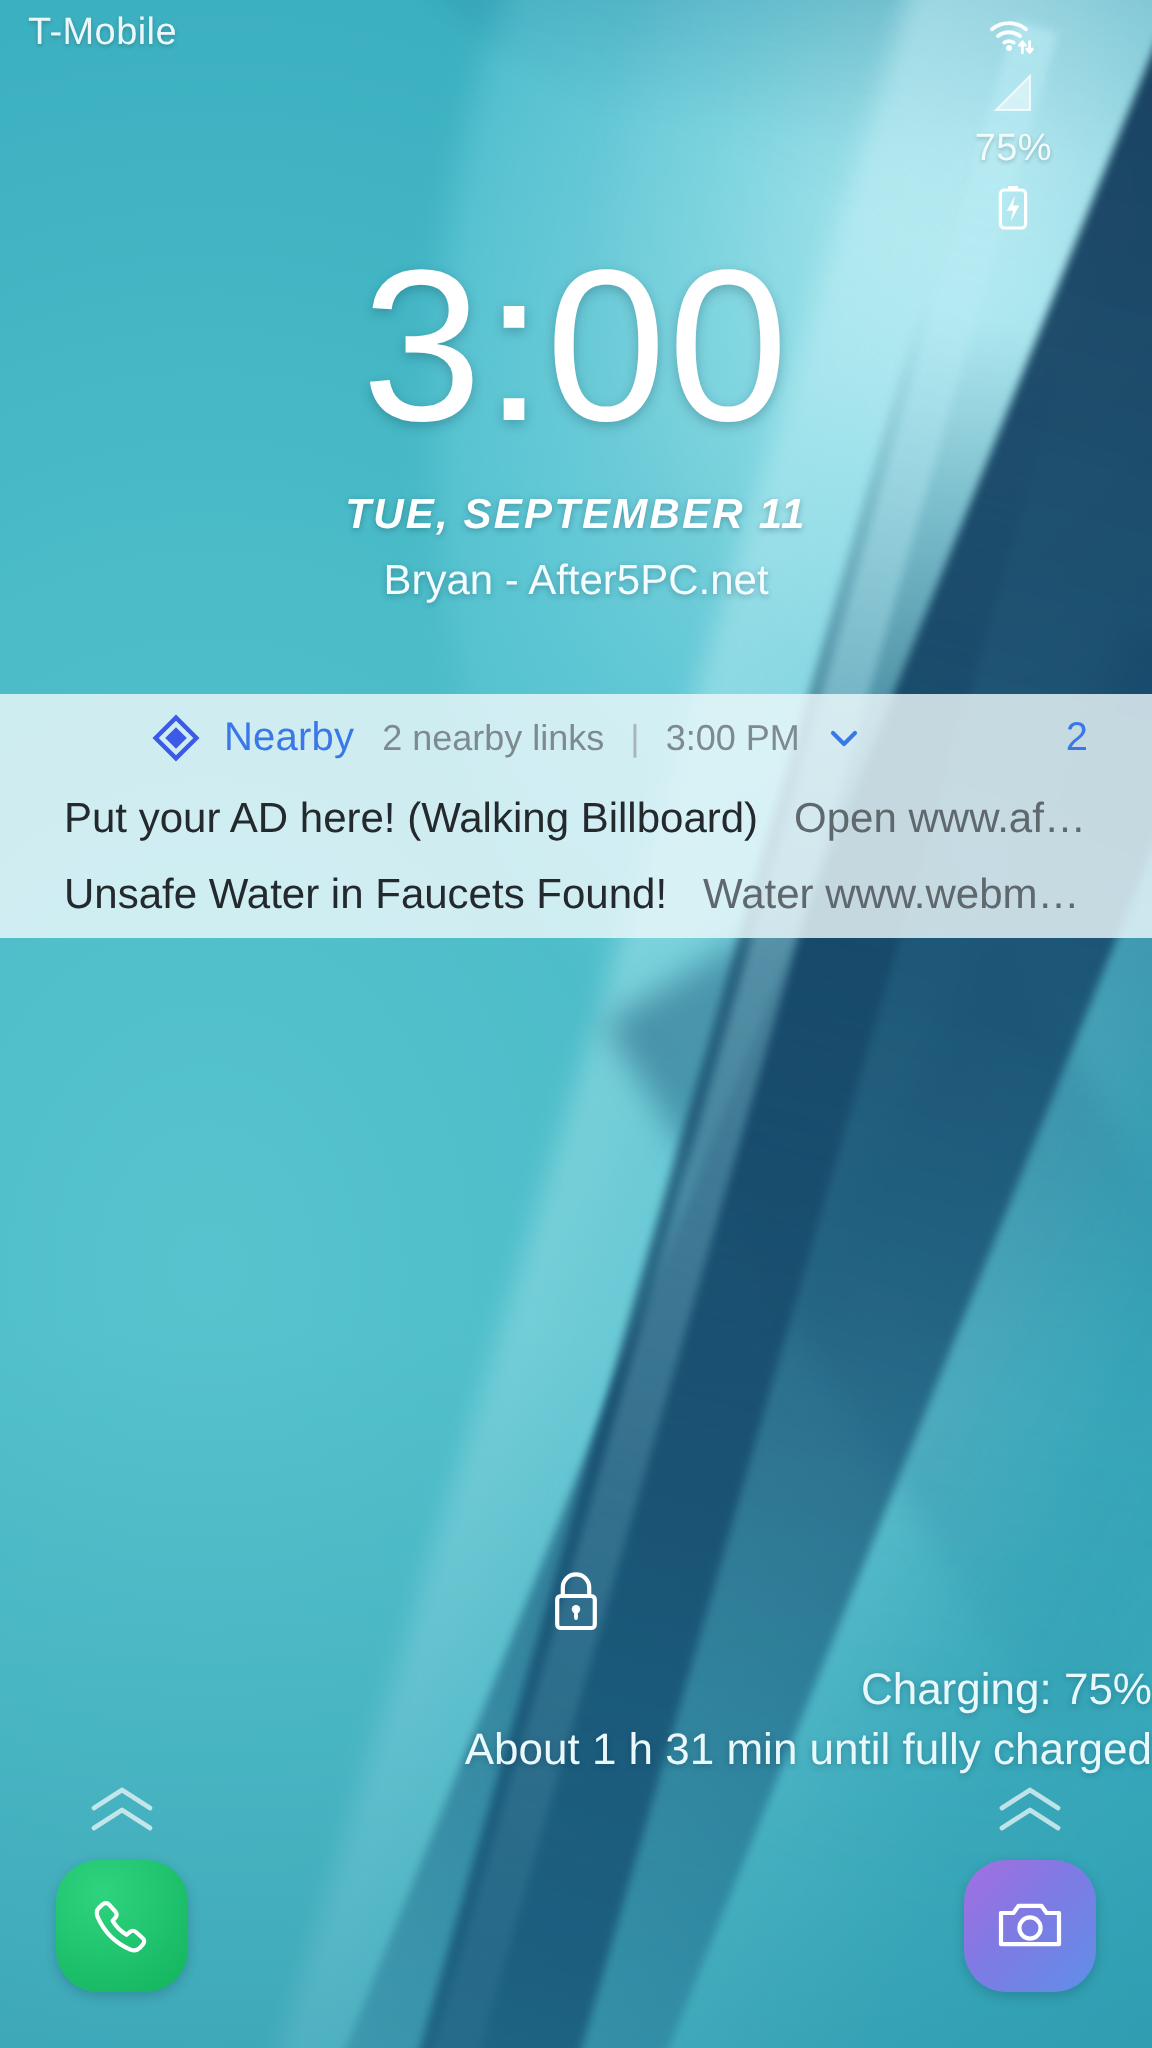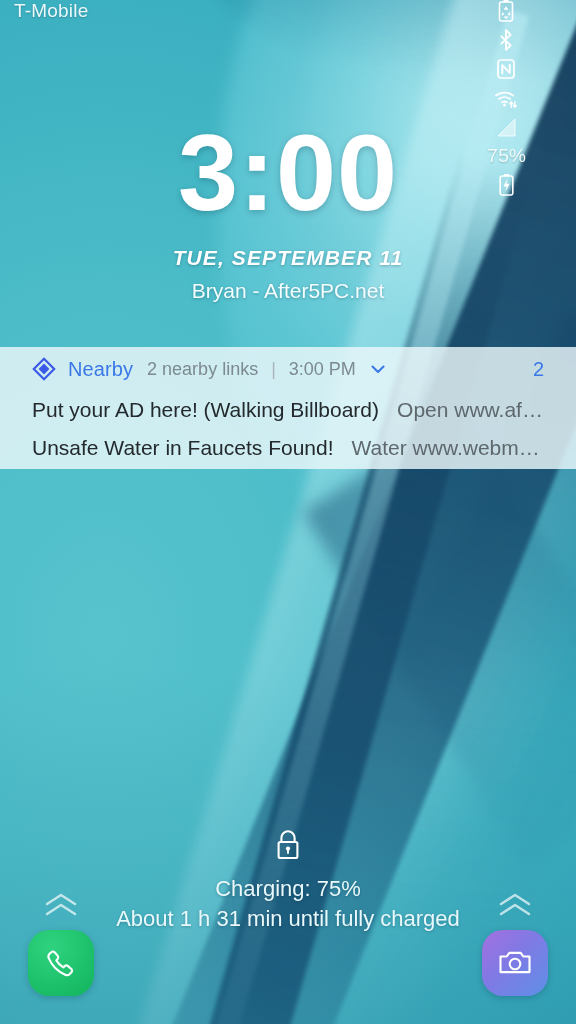--- a/index.html
+++ b/index.html
@@ -109,41 +109,41 @@
   }
   
   .wp-bottom{
     left:0; right:0; bottom:0; width:576px; height:360px;
     background:linear-gradient(180deg, rgba(20,90,120,0), rgba(24,110,140,.12) 60%, rgba(20,96,128,.20));
   }
 
   
   #statusbar{
     position:absolute; left:0; top:0; width:538px; height:34px;
-    display:flex; align-items:flex-start; justify-content:space-between;
+    display:flex; align-items:center; justify-content:space-between;
     padding:0 12px 0 14px; z-index:20;
   }
   #carrier{
     color:#eaf8fb; font-size:19px; letter-spacing:.2px;
     text-shadow:0 1px 2px rgba(0,0,0,.22);
   }
   #status-icons{ display:flex; align-items:center; gap:7px;flex-direction:column; }
   #status-icons svg{ display:block; }
   #batt-pct{
     color:#f0fbfd; font-size:19px; letter-spacing:.2px;
     text-shadow:0 1px 2px rgba(0,0,0,.22); margin-left:1px;
   }
 
   
   #clock-area{
     position:absolute; left:0; top:120px; width:576px;
     text-align:center; z-index:10;
   }
   #clock{
-    font-size:108px; line-height:.98; font-weight:700;
+    font-size:108px; line-height:.98; font-weight:400;
     color:#ffffff; letter-spacing:1px;
     text-shadow:0 2px 6px rgba(0,40,60,.25);
   }
   #date{
     margin-top:20px; font-size:21px; font-weight:bold;
     color:#ffffff; letter-spacing:1.1px;
     text-shadow:0 1px 3px rgba(0,40,60,.30);
     font-style:italic;
   }
   #owner{
@@ -152,21 +152,21 @@
   }
 
   
   #notif-panel{
     position:absolute; left:0; top:347px; width:576px; height:122px;
     background:rgba(236,248,250,.82);
     z-index:15;
   }
   #notif-header{
     height:44px; display:flex; align-items:center;
-    padding:0 16px 0 32px; gap:0;
+    padding:0 16px 0 32px; gap:0;margin-left:44px;
   }
   #nearby-icon{ width:24px; height:24px; flex:0 0 auto; }
   #nearby-label{
     color:#3b78e7; font-size:20px; margin-left:12px; letter-spacing:.1px;
   }
   #nearby-sub{
     color:#7d8a90; font-size:18px; margin-left:14px;
   }
   #nearby-sep{ color:#a9b5ba; font-size:18px; margin:0 13px; }
   #nearby-time{ color:#7d8a90; font-size:18px; }
@@ -180,22 +180,22 @@
   }
   .notif-title{
     color:#23292c; font-size:21px; white-space:nowrap;
   }
   .notif-sub{
     color:#5e686d; font-size:21px; margin-left:18px; white-space:nowrap;
   }
 
   
   #lock-area{
-    position:absolute; left:0; top:828px; width:576px;
-    text-align:center; z-index:10;
+    position:absolute; left:0; top:784px; width:576px;
+    text-align:right; z-index:10;
   }
   #lock-icon{ width:30px; height:34px; margin:0 auto; display:block; }
   #charge-line1{
     margin-top:14px; font-size:22px; color:#e9f8fb;
     text-shadow:0 1px 3px rgba(0,40,60,.28);
   }
   #charge-line2{
     margin-top:4px; font-size:22px; color:#e9f8fb;
     text-shadow:0 1px 3px rgba(0,40,60,.28);
   }

